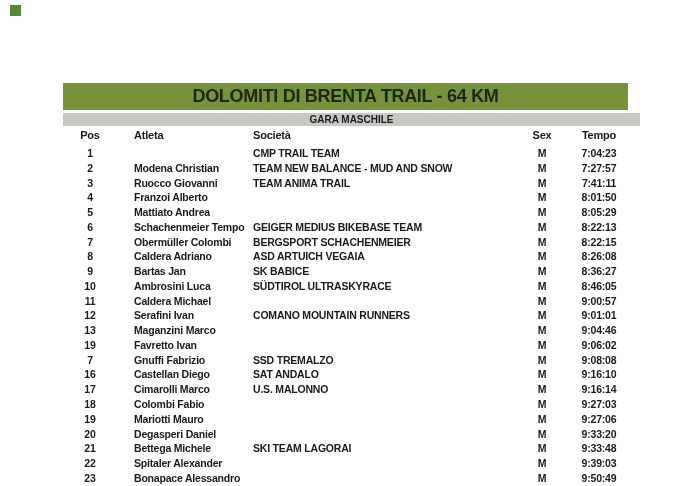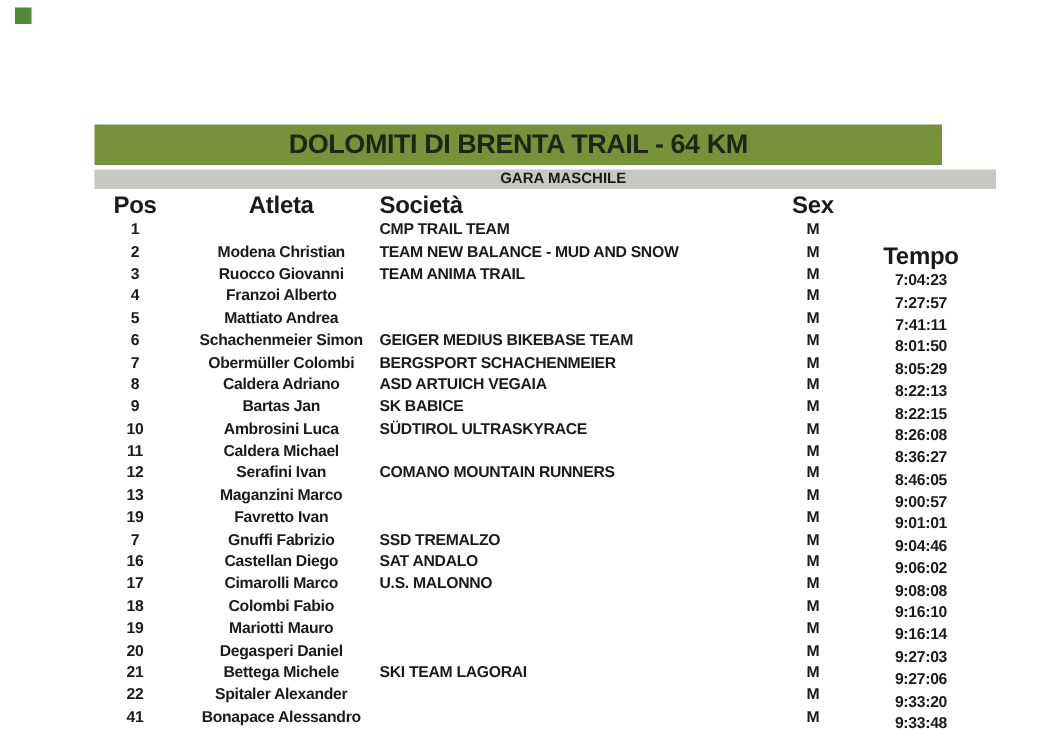--- a/index.html
+++ b/index.html
@@ -40,49 +40,48 @@
     left: 63px;
     top: 113px;
     width: 577px;
     height: 13px;
     display: flex;
     align-items: center;
     justify-content: center;
     font-size: 10px;
     font-weight: bold;
     color: #1a1a1a;
-    padding-left: 24px;
   }
   #colheader, .row {
     position: relative;
     height: 14.78px;
     font-size: 10.5px;
     font-weight: bold;
     letter-spacing: -0.2px;
     color: #1a1a1a;
     white-space: nowrap;
   }
   #colheader {
     position: absolute;
     left: 63px;
     top: 129px;
     width: 577px;
-    font-size: 16px;
+    font-size: 11px;
   }
   #rows {
     position: absolute;
     left: 63px;
     top: 147px;
     width: 577px;
   }
   .c-pos  { position: absolute; left: 7px;   width: 40px;  text-align: center; }
-  .c-ath  { position: absolute; left: 57px;  width: 135px; text-align: center; }
+  .c-ath  { position: absolute; left: 71px;  width: 135px; text-align: left; }
   .c-team { position: absolute; left: 190px; width: 280px; text-align: left; }
   .c-sex  { position: absolute; left: 459px; width: 40px;  text-align: center; }
-  .c-time { position: absolute; left: 520px; width: 62px;  text-align: center; margin-top: 34px; }
+  .c-time { position: absolute; left: 505px; width: 62px;  text-align: center; }
 </style>
 </head>
 <body>
 
 <div id="page">
 
   <div id="corner-mark" style="background: rgb(79, 140, 56);"></div>
 
   <div id="banner" style="background: rgb(118, 147, 60);">
     <span>DOLOMITI DI BRENTA TRAIL - 64 KM</span>
@@ -135,21 +134,21 @@
     <div class="row">
       <span class="c-pos">5</span>
       <span class="c-ath">Mattiato Andrea</span>
       <span class="c-team"></span>
       <span class="c-sex">M</span>
       <span class="c-time">8:05:29</span>
     </div>
 
     <div class="row">
       <span class="c-pos">6</span>
-      <span class="c-ath">Schachenmeier Simon</span>
+      <span class="c-ath">Schachenmeier Tempo</span>
       <span class="c-team">GEIGER MEDIUS BIKEBASE TEAM</span>
       <span class="c-sex">M</span>
       <span class="c-time">8:22:13</span>
     </div>
 
     <div class="row">
       <span class="c-pos">7</span>
       <span class="c-ath">Obermüller Colombi</span>
       <span class="c-team">BERGSPORT SCHACHENMEIER</span>
       <span class="c-sex">M</span>
@@ -269,21 +268,21 @@
 
     <div class="row">
       <span class="c-pos">22</span>
       <span class="c-ath">Spitaler Alexander</span>
       <span class="c-team"></span>
       <span class="c-sex">M</span>
       <span class="c-time">9:39:03</span>
     </div>
 
     <div class="row">
-      <span class="c-pos">41</span>
+      <span class="c-pos">23</span>
       <span class="c-ath">Bonapace Alessandro</span>
       <span class="c-team"></span>
       <span class="c-sex">M</span>
       <span class="c-time">9:50:49</span>
     </div>
   </div>
 
 </div>
 
 </body></html>

